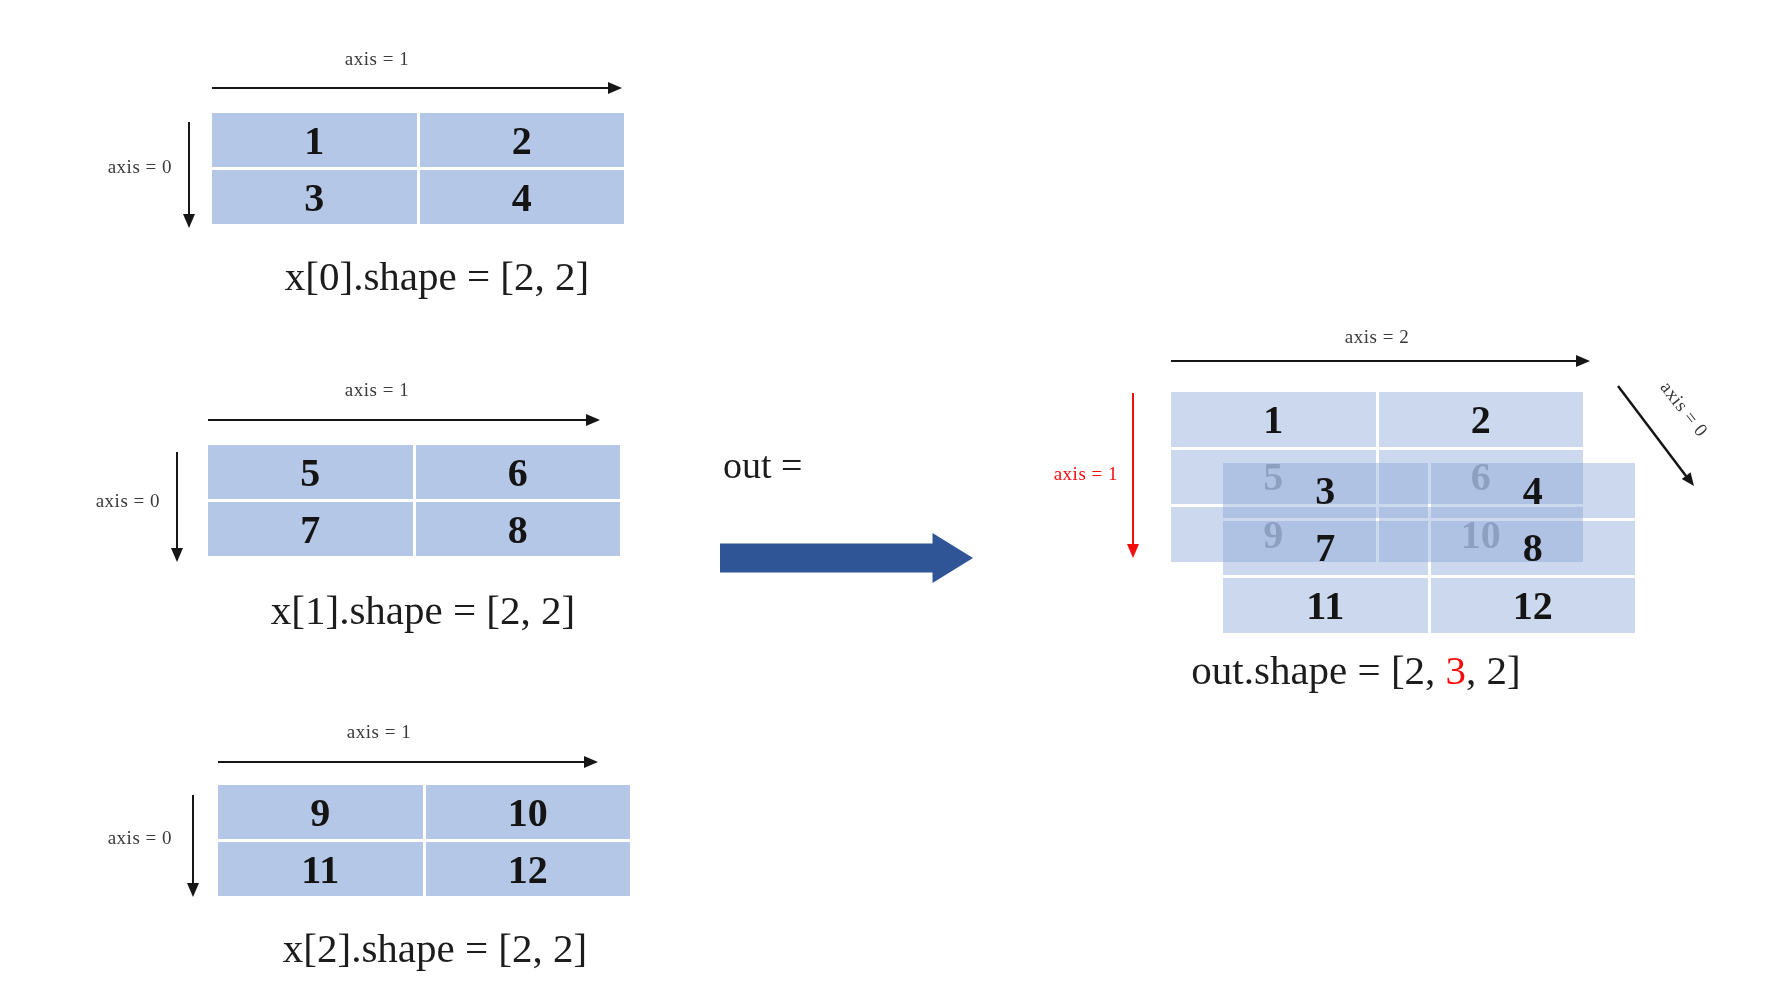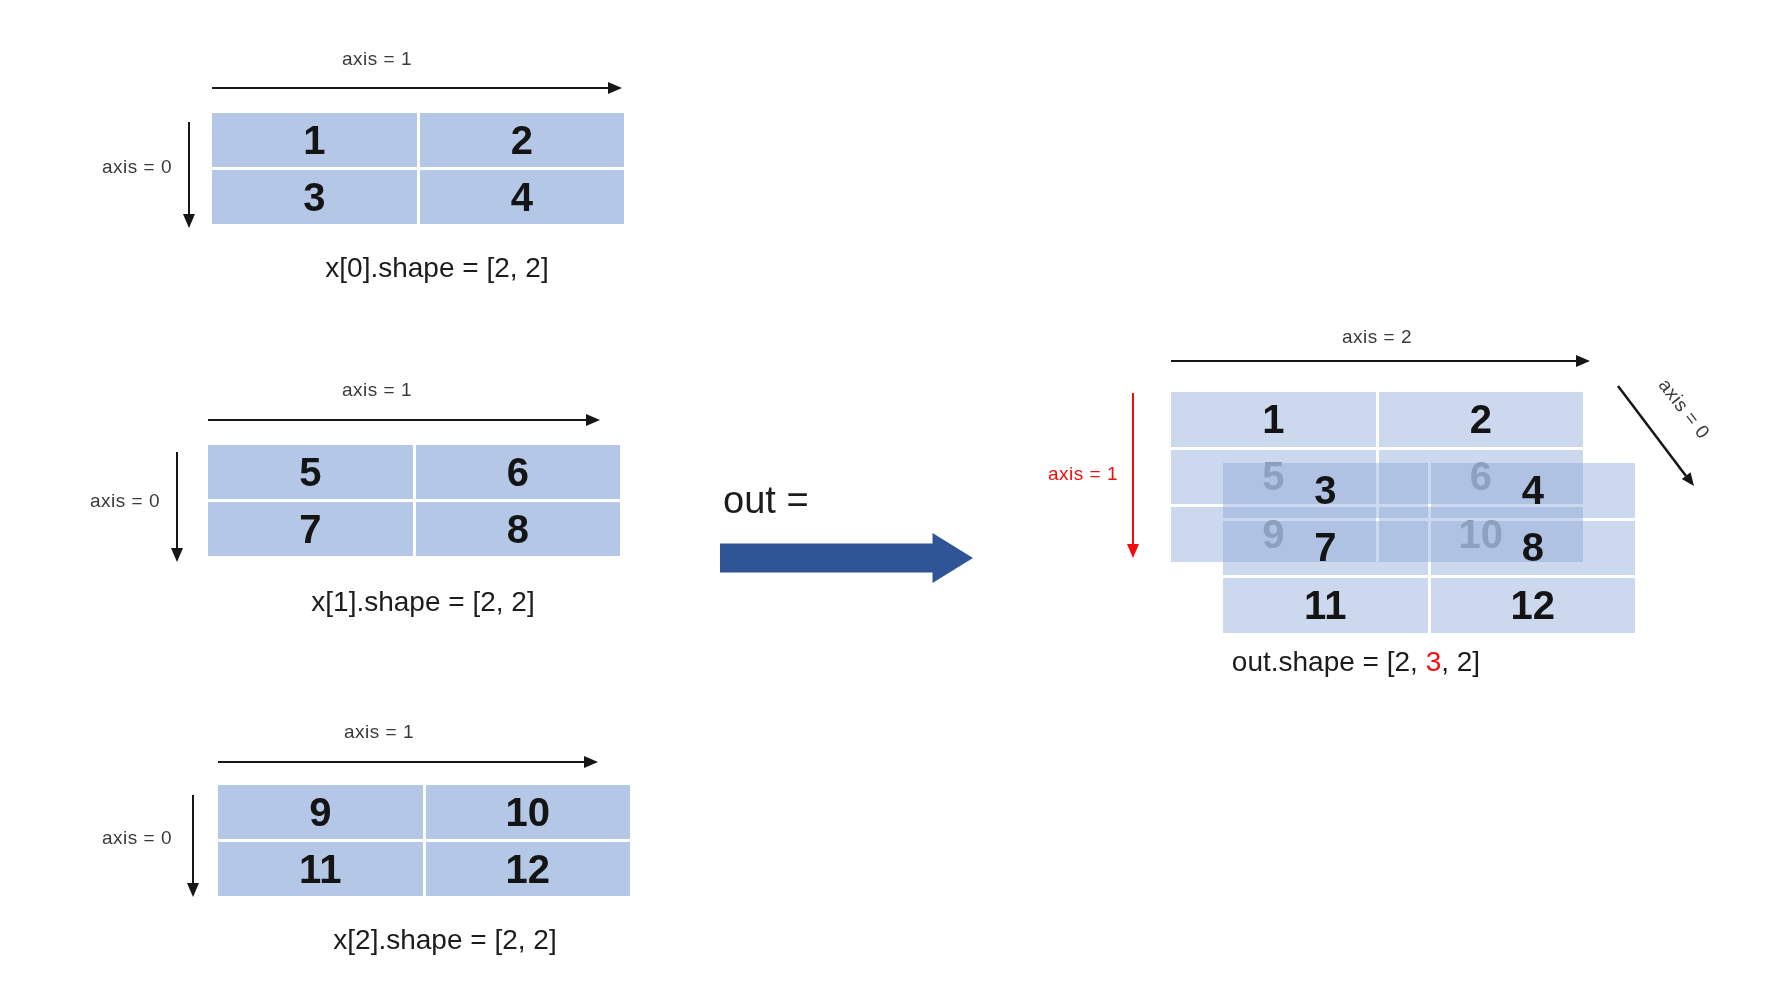--- a/index.html
+++ b/index.html
@@ -1,33 +1,33 @@
 <!DOCTYPE html>
 <html><head>
 <meta charset="utf-8">
 <style>
   html,body{margin:0;padding:0;background:#ffffff;}
   .canvas{
     position:relative;
     width:1779px;height:999px;
     background:#ffffff;
-    font-family:Liberation Sans, sans-serif;
+    font-family:Liberation Serif, serif;
     overflow:hidden;
   }
   .abs{position:absolute;}
   .axis-label{
     font-size:19px;color:#3a3a3a;letter-spacing:0.5px;white-space:nowrap;
   }
   .center{text-align:center;}
   .right{text-align:right;}
   .caption{
-    font-size:28px;color:#1c1c1c;white-space:nowrap;font-weight:400;
+    font-size:41px;color:#1c1c1c;white-space:nowrap;font-weight:400;
   }
   .op-text{
-    font-size:38px;color:#1c1c1c;line-height:47px;white-space:nowrap;margin-top:35px;
+    font-size:38px;color:#1c1c1c;line-height:47px;white-space:nowrap;
   }
   .red-text{color:#f50d0d;}
   
   .hline{height:2px;background:#161616;}
   .vline{width:2px;background:#161616;}
   .ah-right{
     width:0;height:0;
     border-left:14px solid #161616;
     border-top:6px solid transparent;
     border-bottom:6px solid transparent;
@@ -105,21 +105,21 @@
   <div class="abs axis-label right" style="left:40px;top:827px;width:132px;">axis = 0</div>
   <div class="abs vline" style="left:192px;top:795px;height:90px;"></div>
   <div class="abs ah-down" style="left:187px;top:883px;"></div>
 
   <div class="abs mat mat2" style="left:218px;top:785px;width:412px;height:111px;">
     <div class="cell cell-solid">9</div>
     <div class="cell cell-solid">10</div>
     <div class="cell cell-solid">11</div>
     <div class="cell cell-solid">12</div>
   </div>
-  <div class="abs caption center" style="left:245px;top:924px;width:400px;">x[2].shape = [2, 2]</div>
+  <div class="abs caption center" style="left:235px;top:924px;width:400px;">x[2].shape = [2, 2]</div>
 
   <div class="abs op-text" style="left:723px;top:442px;">
     <div>out =</div>
   </div>
   <div class="abs big-arrow" style="left:720px;top:533px;width:253px;height:50px;"></div>
 
   <div class="abs axis-label center" style="left:1297px;top:326px;width:160px;">axis = 2</div>
   <div class="abs hline" style="left:1171px;top:360px;width:405px;"></div>
   <div class="abs ah-right" style="left:1576px;top:355px;"></div>
 

